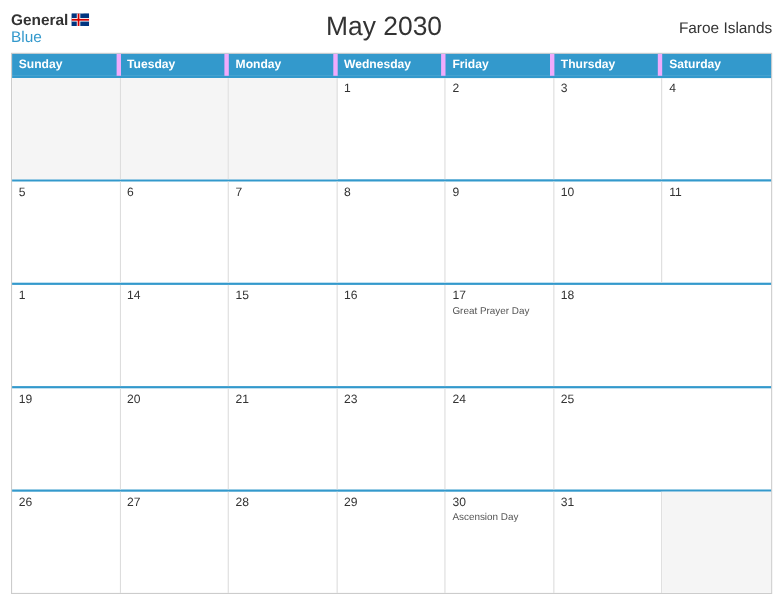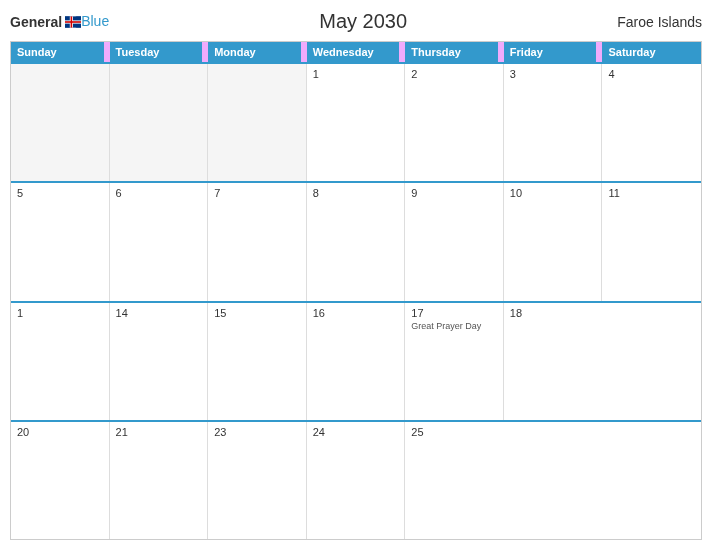--- a/index.html
+++ b/index.html
@@ -15,21 +15,21 @@
 
     .header {
       display: flex;
       align-items: center;
       justify-content: space-between;
       margin-bottom: 8px;
     }
 
     .logo {
       display: flex;
-      flex-direction: row;
+      flex-direction: column;
       align-items: flex-start;
     }
 
     .logo-general {
       font-size: 14px;
       font-weight: bold;
       color: #333;
       line-height: 1;
     }
 
@@ -39,21 +39,21 @@
       color: #3399cc;
       line-height: 1;
     }
 
     .logo-top-row {
       display: flex;
       align-items: center;
     }
 
     .title {
-      font-size: 20px;
+      font-size: 24px;
       color: #333;
       font-weight: normal;
     }
 
     .region {
       font-size: 14px;
       color: #333;
       text-align: right;
     }
 
@@ -68,21 +68,21 @@
       display: grid;
       grid-template-columns: repeat(7, 1fr);
       background: #3399cc;
     }
 
     .calendar-header .day-name {
       color: #fff;
       font-size: 11px;
       padding: 4px 6px;
       font-weight: bold;
-      border-right: 6px solid #f0abfc;
+      border-right: 4px solid #f0abfc;
     }
 
     .calendar-header .day-name:last-child {
       border-right: none;
     }
 
     .calendar-body {
       flex: 1;
       display: flex;
       flex-direction: column;
@@ -159,22 +159,22 @@
   <div class="title">May 2030</div>
   <div class="region">Faroe Islands</div>
 </div>
 
 <div class="calendar">
   <div class="calendar-header">
     <div class="day-name">Sunday</div>
     <div class="day-name">Tuesday</div>
     <div class="day-name">Monday</div>
     <div class="day-name">Wednesday</div>
+    <div class="day-name">Friday</div>
     <div class="day-name">Thursday</div>
-    <div class="day-name">Friday</div>
     <div class="day-name">Saturday</div>
   </div>
   <div class="calendar-body" id="calendar-body">
   <div class="week-row">
         <div class="day-cell empty"></div>
         <div class="day-cell empty"></div>
         <div class="day-cell empty"></div>
         <div class="day-cell">
           <span class="day-number">1</span>
         </div>
@@ -227,29 +227,54 @@
         <div class="day-cell">
           <span class="day-number">17</span>
           <div class="event">Great Prayer Day</div>
         </div>
         <div class="day-cell">
           <span class="day-number">18</span>
         </div>
       </div>
       <div class="week-row">
         <div class="day-cell">
+          <span class="day-number">19</span>
+        </div>
+        <div class="day-cell">
           <span class="day-number">20</span>
         </div>
         <div class="day-cell">
           <span class="day-number">21</span>
         </div>
         <div class="day-cell">
           <span class="day-number">23</span>
         </div>
         <div class="day-cell">
           <span class="day-number">24</span>
         </div>
         <div class="day-cell">
           <span class="day-number">25</span>
         </div>
+      </div>
+      <div class="week-row">
+        <div class="day-cell">
+          <span class="day-number">26</span>
+        </div>
+        <div class="day-cell">
+          <span class="day-number">27</span>
+        </div>
+        <div class="day-cell">
+          <span class="day-number">28</span>
+        </div>
+        <div class="day-cell">
+          <span class="day-number">29</span>
+        </div>
+        <div class="day-cell">
+          <span class="day-number">30</span>
+          <div class="event">Ascension Day</div>
+        </div>
+        <div class="day-cell">
+          <span class="day-number">31</span>
+        </div>
+        <div class="day-cell empty"></div>
       </div>
     </div>
 </div>
 
 </body></html>

